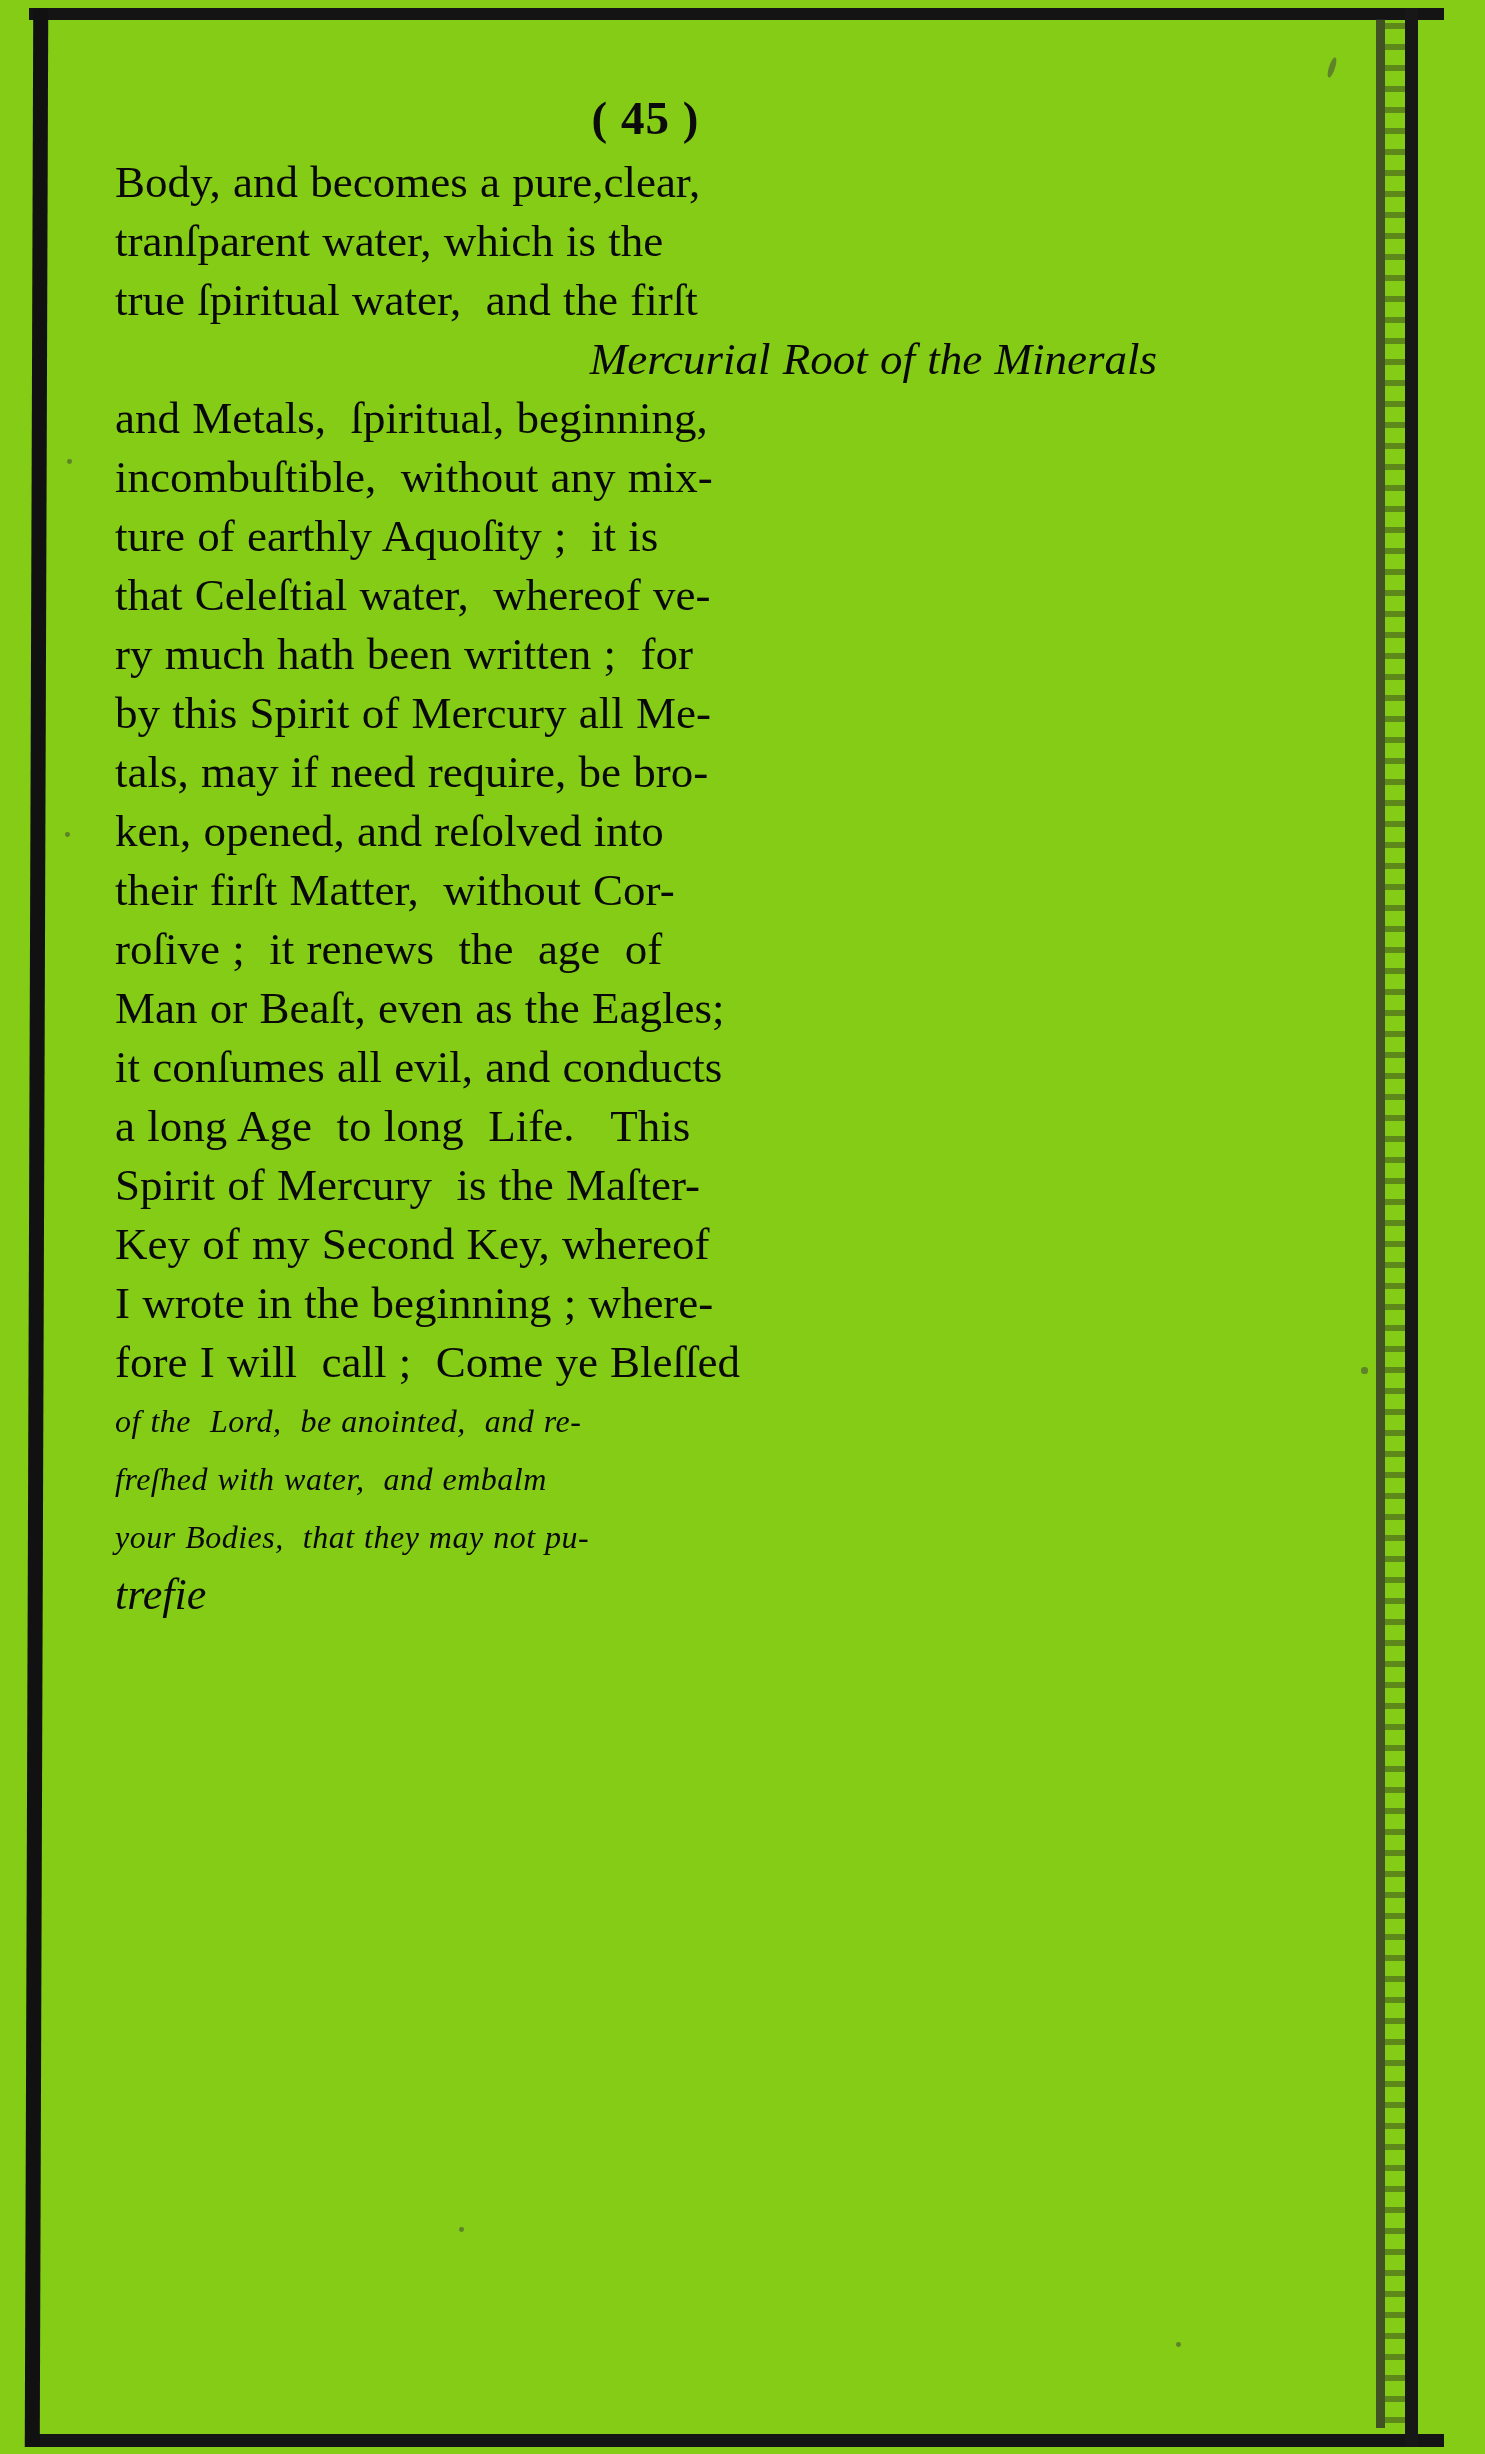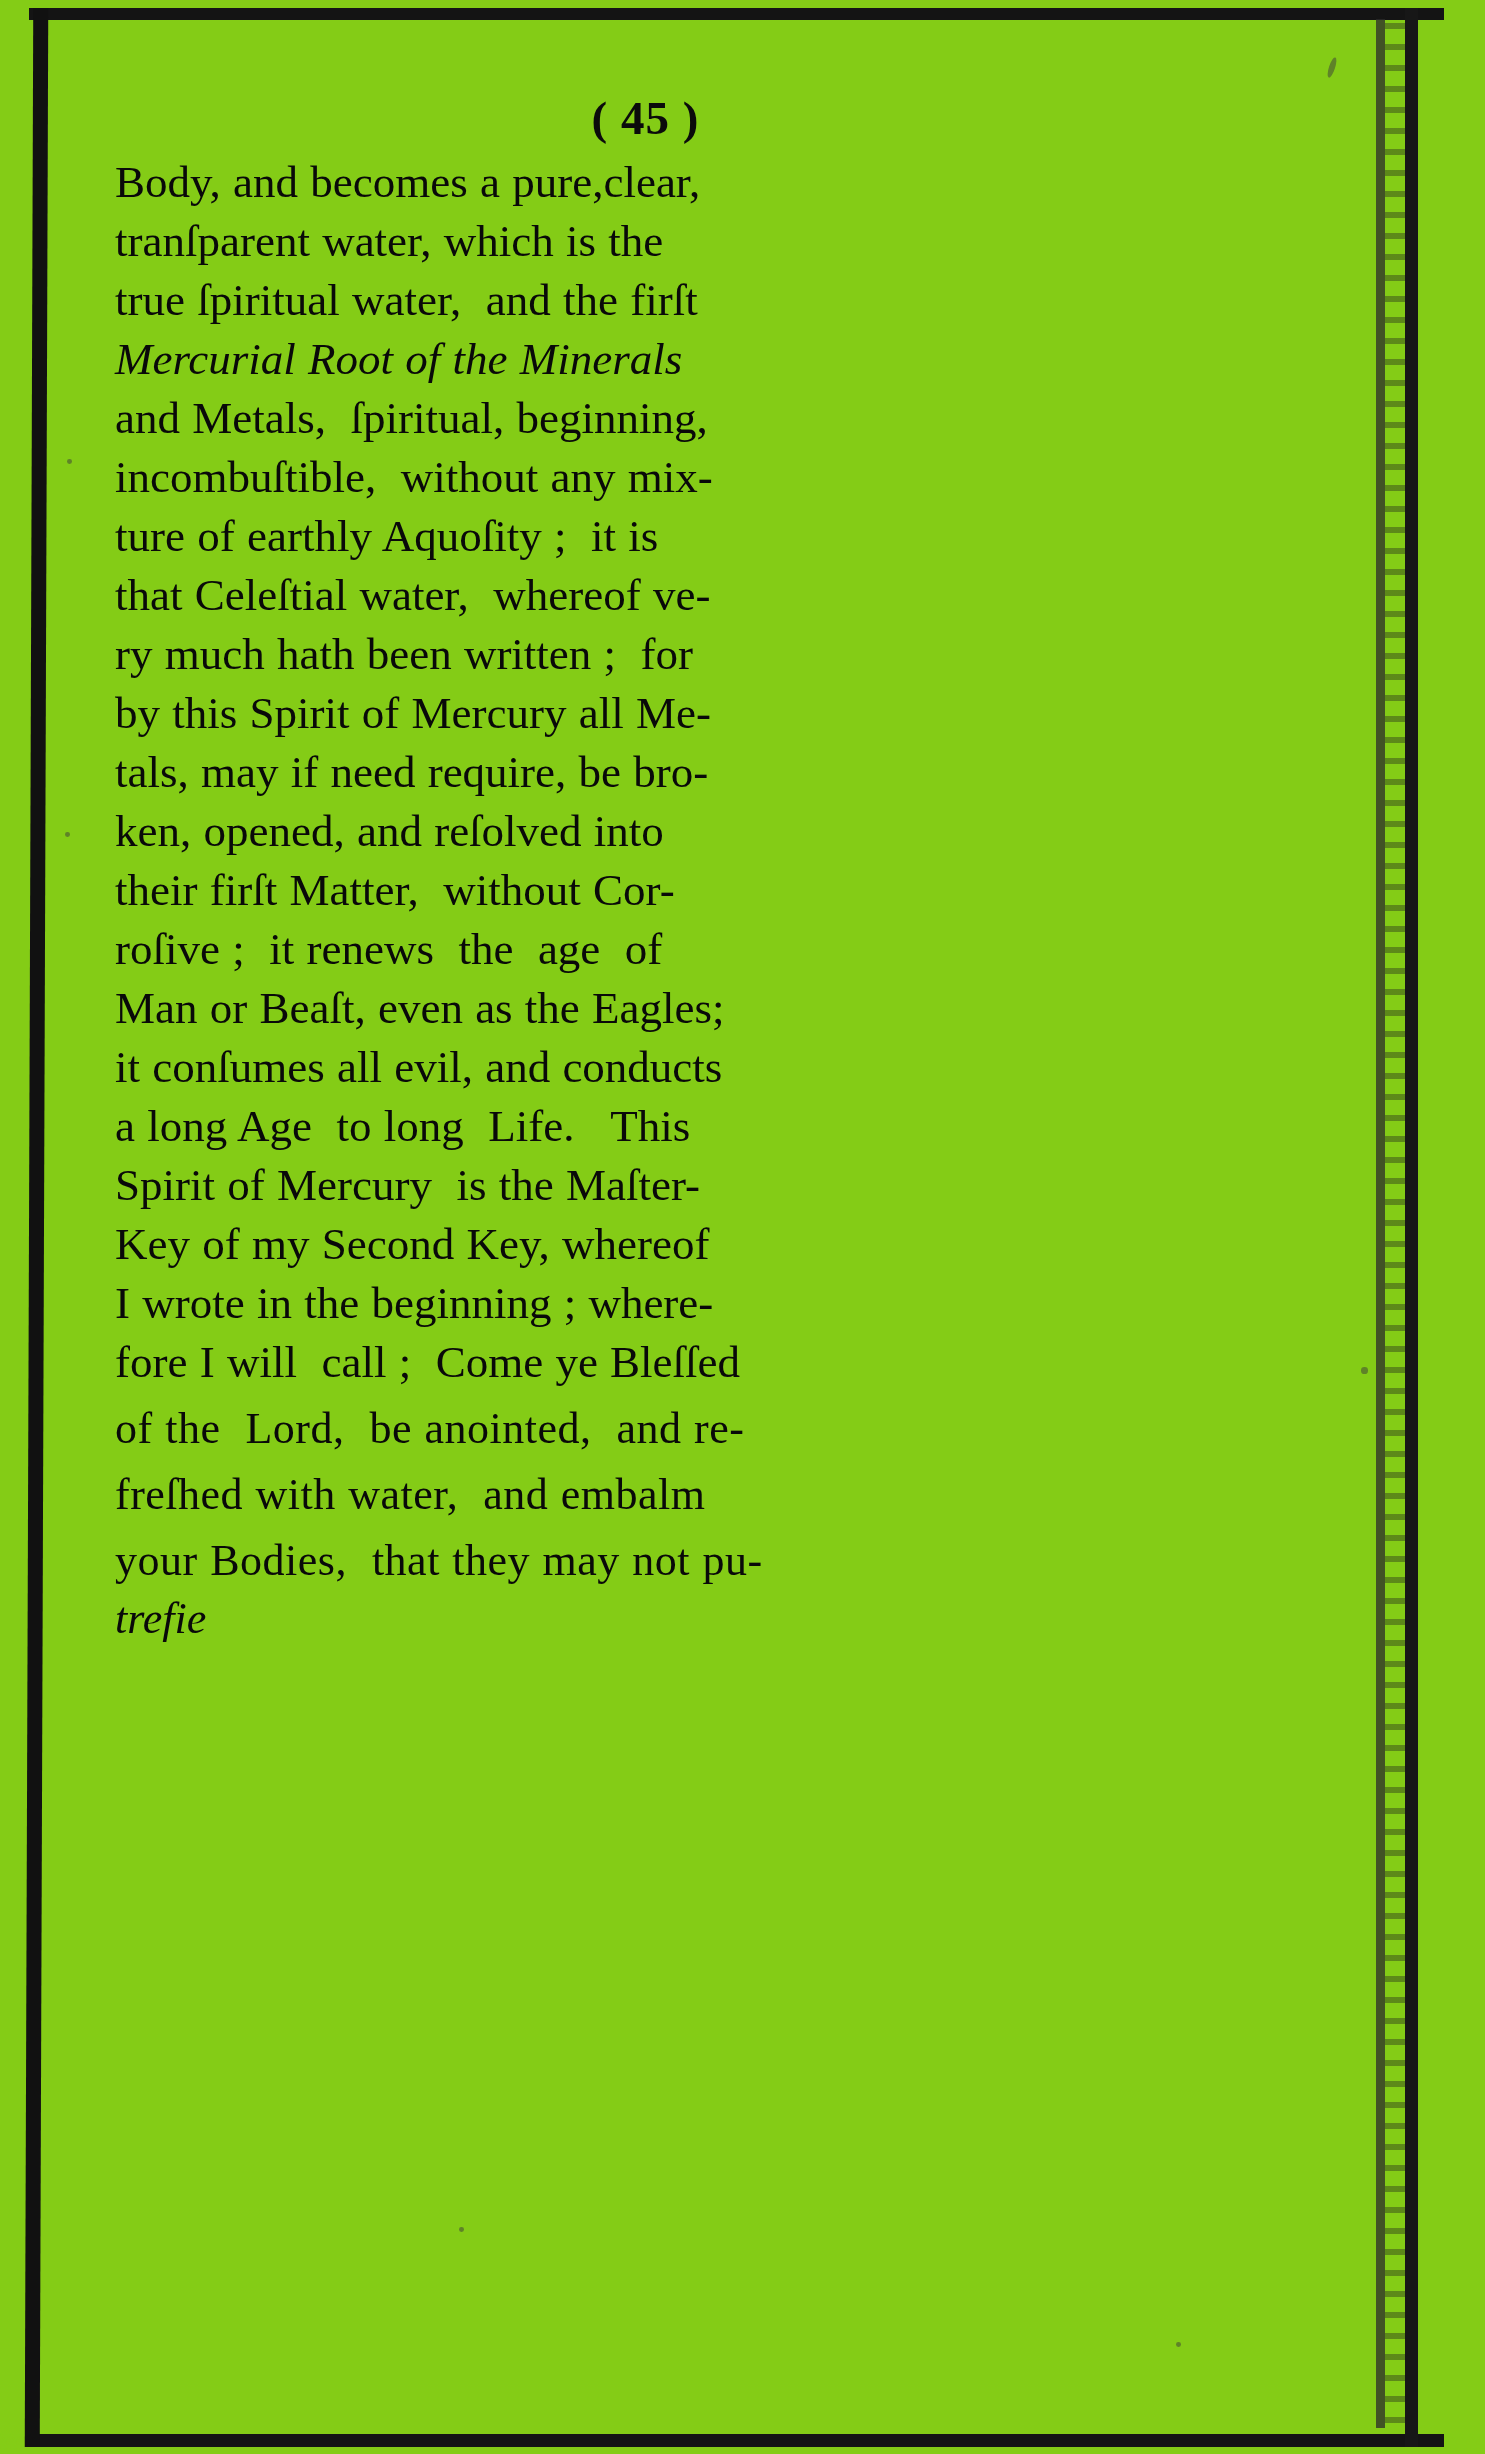--- a/index.html
+++ b/index.html
@@ -109,28 +109,29 @@
     word-spacing: 1px;
   }
 
   .body-text .ln {
     display: block;
     white-space: pre;
   }
 
   .roman-i {
     font-style: italic;
+    text-align: right;
   }
 
   
   .quote {
-    font-size: 44px;
+    font-style: italic;
+    font-size: 32px;
     line-height: 58px;
     letter-spacing: 0.5px;
-    margin-top: 8px;
   }
 
   .tail {
     display: block;
     text-align: left;
     font-style: italic;
     font-size: 44px;
     line-height: 58px;
     padding-right: 82px;
   }

